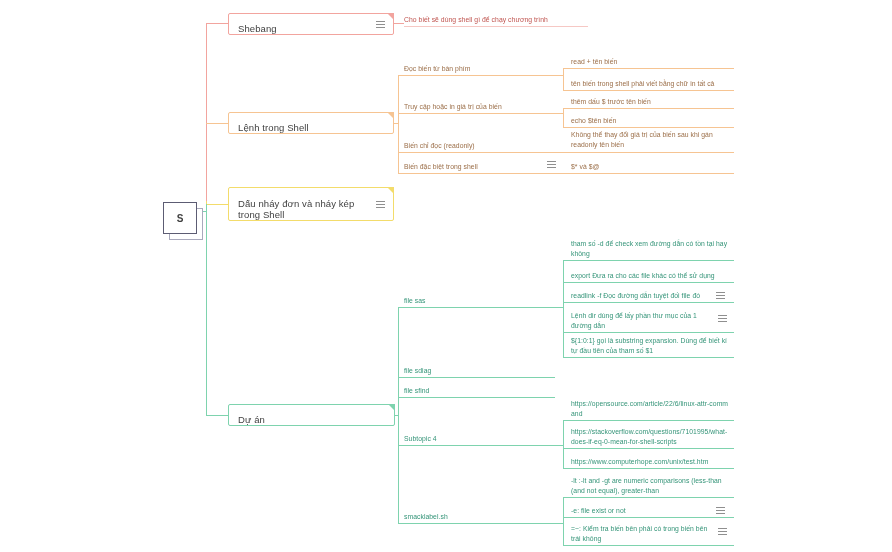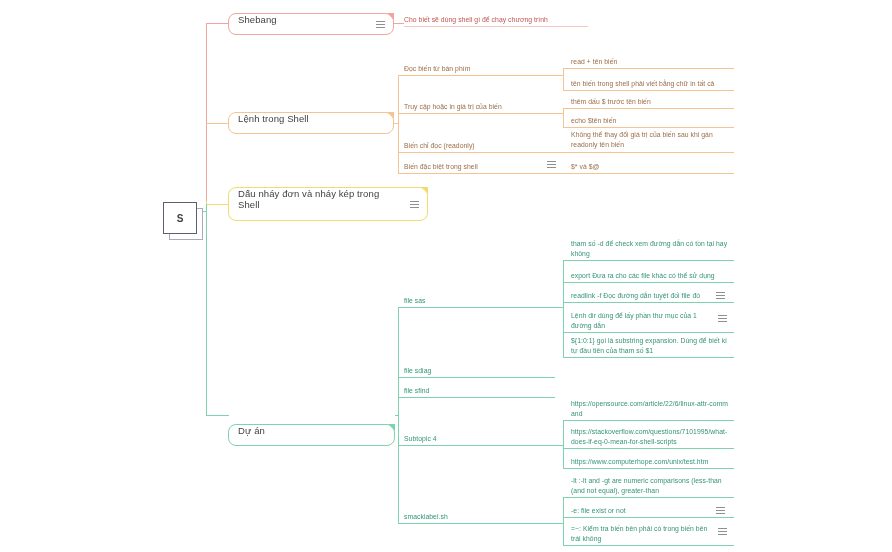--- a/index.html
+++ b/index.html
@@ -8,22 +8,22 @@
     font-family:"Liberation Sans","DejaVu Sans",sans-serif;
   }
   .h{position:absolute;height:1px;}
   .v{position:absolute;width:1px;}
   .c-red{background:#f2a49e;}
   .c-redlight{background:#f6c8c4;}
   .c-orange{background:#f6c492;}
   .c-yellow{background:#f3dc6b;}
   .c-green{background:#7ed3ae;}
   .box{
-    position:absolute;background:#fff;border:1px solid;border-radius:8px;
-    display:flex;align-items:flex-start;box-sizing:border-box;
+    position:absolute;background:#fff;border:1px solid;border-radius:2px;
+    display:flex;align-items:flex-end;box-sizing:border-box;
     padding:0 9px;font-size:9.5px;color:#3f3f3f;letter-spacing:.1px;line-height:11px;
   }
   .b-red{border-color:#f2a49e;}
   .b-orange{border-color:#f6c492;}
   .b-yellow{border-color:#f3dc6b;}
   .b-green{border-color:#7ed3ae;}
   .t{
     position:absolute;font-size:6.8px;line-height:10px;letter-spacing:.05px;
   }
   .nowrap{white-space:nowrap;}
@@ -102,34 +102,34 @@
   <div class="t tx-orange nowrap" style="left:404px;top:162px;">Biến đặc biệt trong shell</div>
   <span class="note" style="left:547px;top:161px;"></span>
 
   <div class="t tx-orange nowrap" style="left:571px;top:57px;">read + tên biến</div>
   <div class="t tx-orange nowrap" style="left:571px;top:79px;">tên biến trong shell phải viết bằng chữ in tất cả</div>
   <div class="t tx-orange nowrap" style="left:571px;top:97px;">thêm dấu $ trước tên biến</div>
   <div class="t tx-orange nowrap" style="left:571px;top:116px;">echo $tên biến</div>
   <div class="t tx-orange" style="left:571px;top:130px;width:160px;">Không thể thay đổi giá trị của biến sau khi gán readonly tên biến</div>
   <div class="t tx-orange nowrap" style="left:571px;top:162px;">$* và $@</div>
 
-  <div class="box b-yellow" style="left:228px;top:187px;width:200px;height:34px;padding-right:24px;">
+  <div class="box b-yellow" style="left:228px;top:187px;width:166px;height:34px;padding-right:24px;">
     <span>Dấu nháy đơn và nháy kép trong Shell</span>
     <span class="note inbox"></span>
     <span class="fold" style="color:#f3dc6b;"></span>
   </div>
 
   <div class="root-shadow"></div>
   <div class="root-box">
     <span>S</span>
   </div>
 
   <div class="h c-green" style="left:395px;top:415px;width:3px;"></div>
   <div class="v c-green" style="left:398px;top:307px;height:217px;"></div>
-  <div class="box b-green" style="left:228px;top:404px;width:167px;height:22px;margin-top:20px;">
+  <div class="box b-green" style="left:228px;top:404px;width:167px;height:22px;">
     <span>Dự án</span>
     <span class="fold" style="color:#7ed3ae;"></span>
   </div>
 
   <div class="h c-green" style="left:398px;top:307px;width:165px;"></div>
   <div class="h c-green" style="left:398px;top:377px;width:157px;"></div>
   <div class="h c-green" style="left:398px;top:397px;width:157px;"></div>
   <div class="h c-green" style="left:398px;top:445px;width:165px;"></div>
   <div class="h c-green" style="left:398px;top:523px;width:165px;"></div>
 

